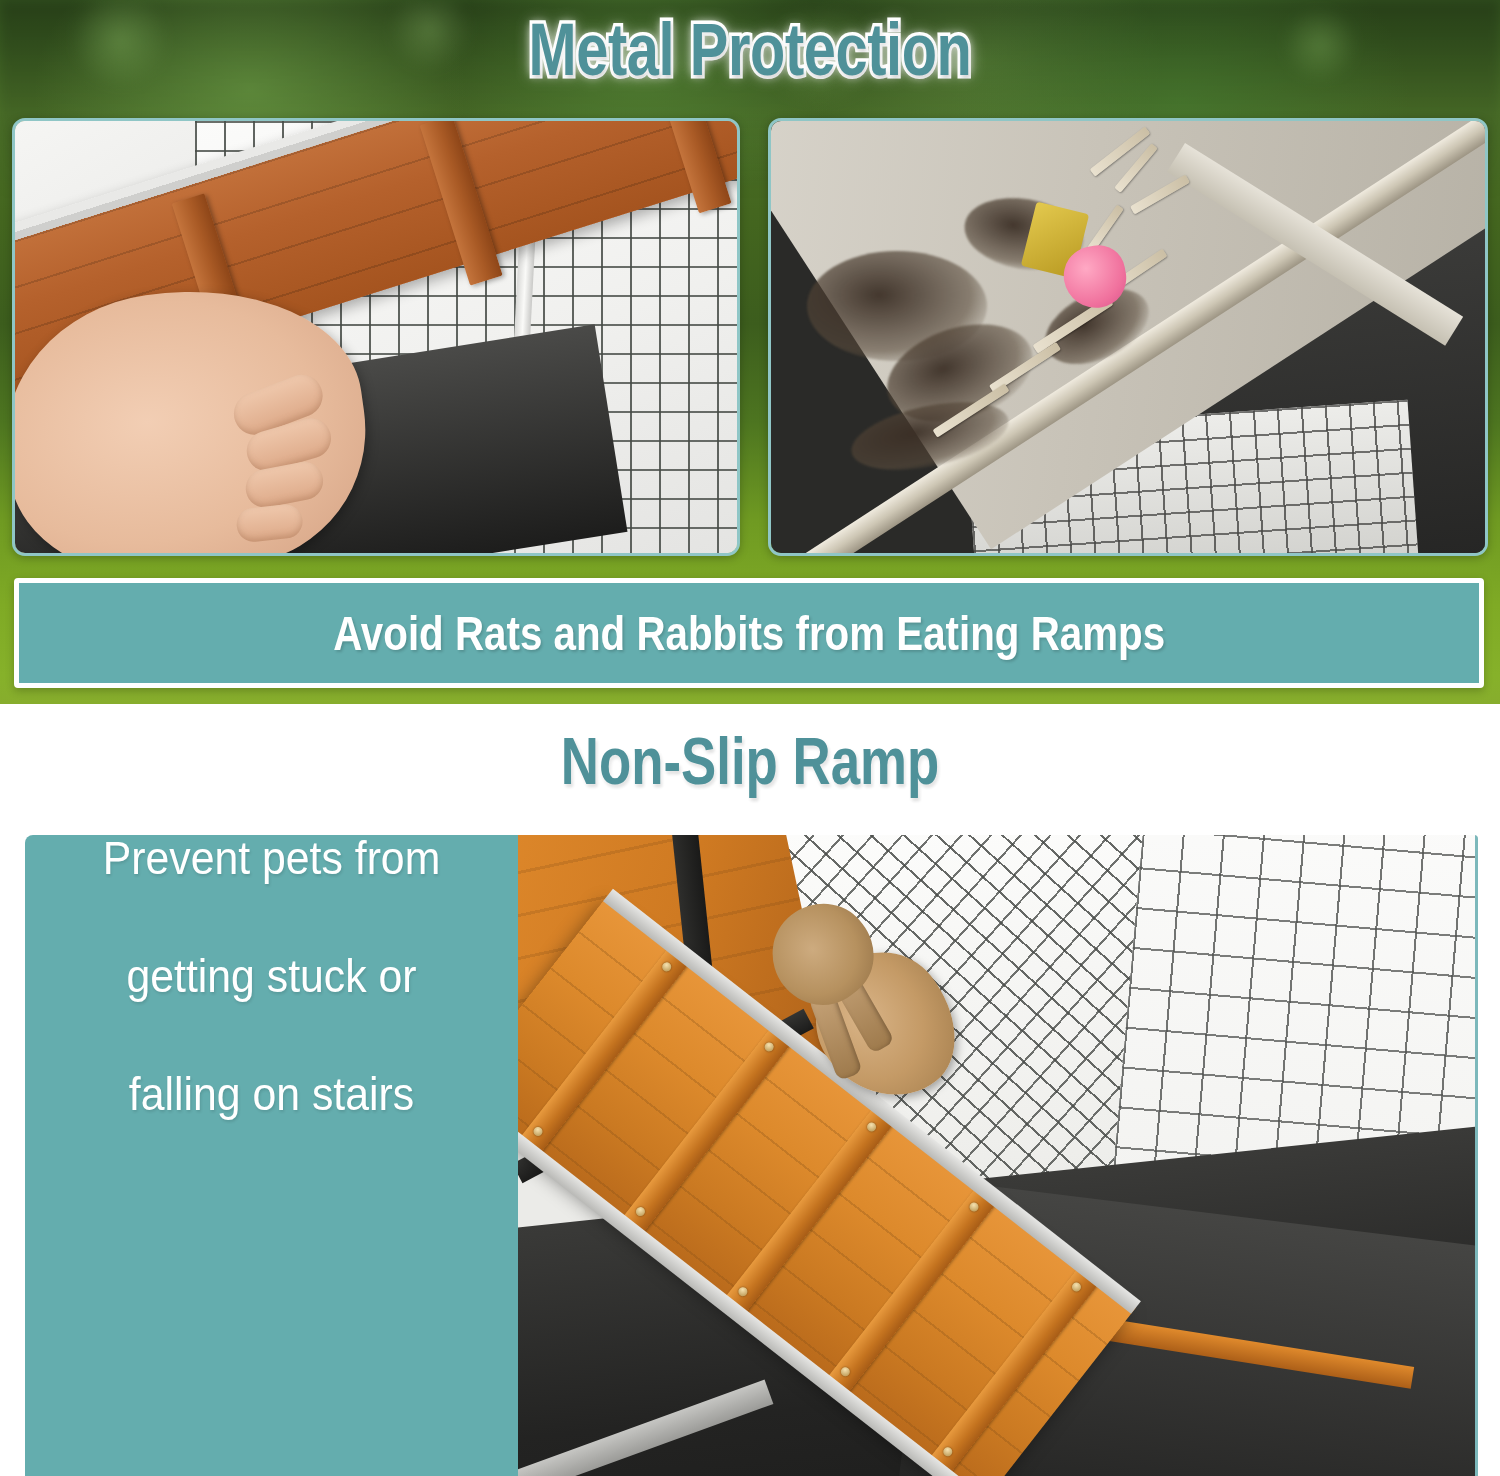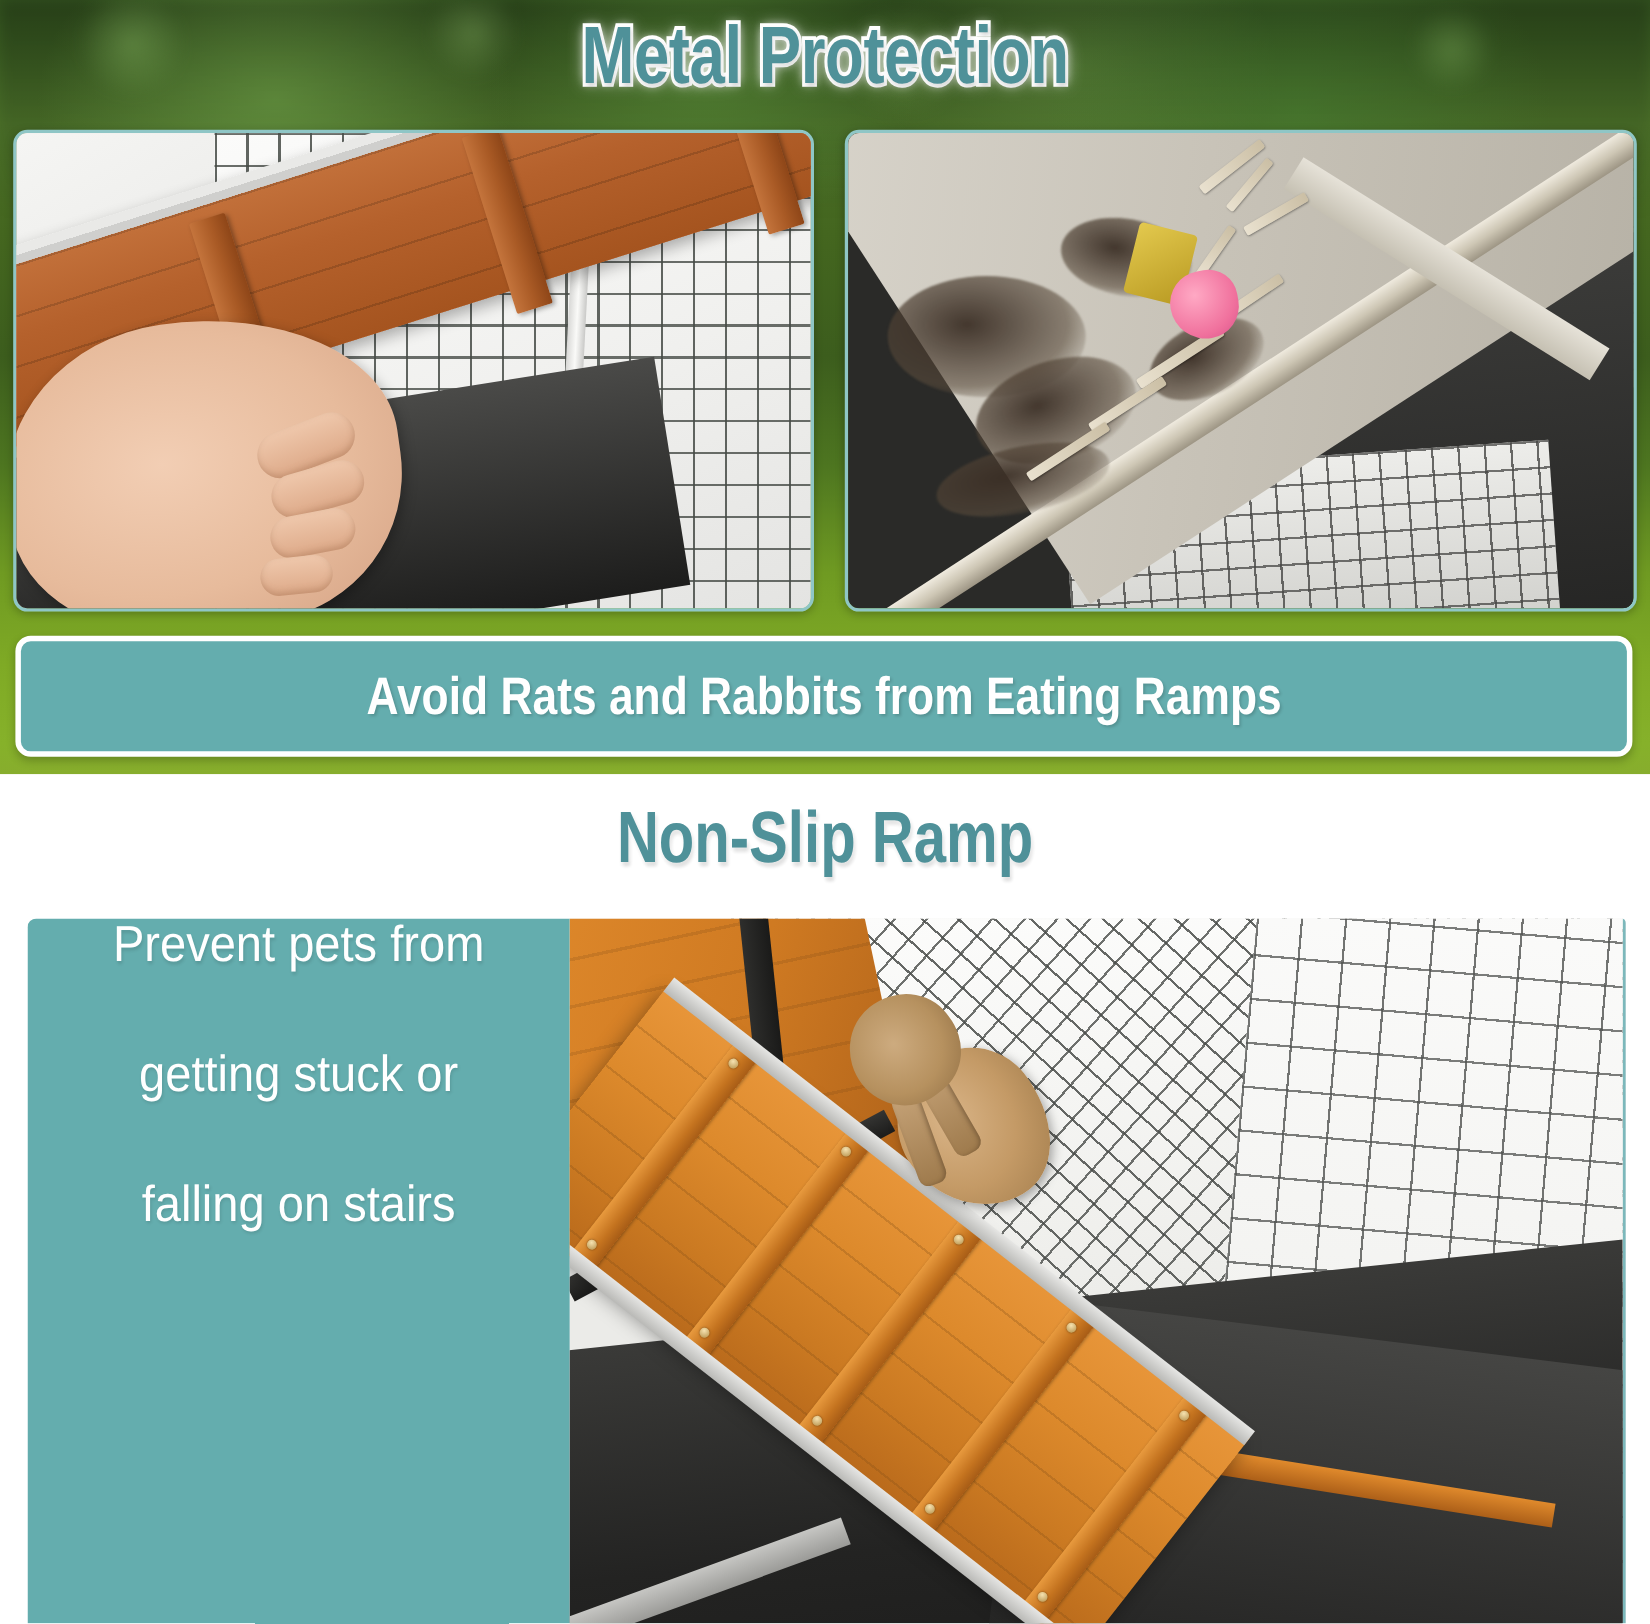--- a/index.html
+++ b/index.html
@@ -243,21 +243,21 @@
     transform: rotate(-10deg);
   }
 
   
   .banner {
     position: absolute;
     left: 14px; top: 578px;
     width: 1470px; height: 110px;
     background: #64adae;
     border: 5px solid #ffffff;
-    border-radius: 14px;
+    border-radius: 4px;
     box-sizing: border-box;
     box-shadow: 0 3px 8px rgba(0,0,0,.22);
     display: flex;
     align-items: center;
     justify-content: center;
   }
   .banner-text {
     color: #ffffff;
     font-size: 48px;
     font-weight: bold;

